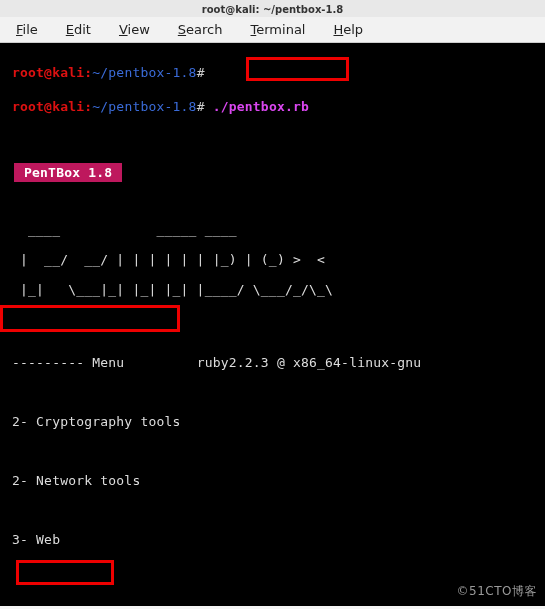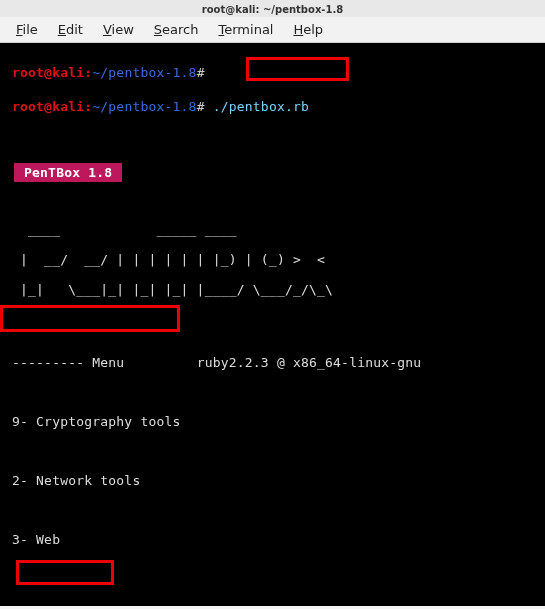--- a/index.html
+++ b/index.html
@@ -16,21 +16,21 @@
     background: #e8e8e8;
     text-align: center;
     padding: 4px 0 2px 0;
     font-family: "DejaVu Sans", sans-serif;
     font-weight: bold;
     font-size: 10px;
     color: #333;
   }
   .menubar {
     display: flex;
-    gap: 0;
+    gap: 8px;
     background: #f2f2f2;
     padding: 3px 6px;
     border-bottom: 1px solid #ccc;
     font-family: "DejaVu Sans", sans-serif;
     font-size: 13px;
   }
   .menubar .menu-item {
     padding: 2px 10px;
     color: #222;
     cursor: default;
@@ -45,21 +45,21 @@
     position: relative;
     line-height: 17px;
     letter-spacing: 0.2px;
     white-space: pre;
   }
   .prompt .user { color: #d11; font-weight: bold; }
   .prompt .host { color: #d11; font-weight: bold; }
   .prompt .punct { color: #d11; font-weight: bold; }
   .prompt .path { color: #3a6bd8; }
   .prompt .hash { color: #ccc; }
-  .cmd { color: #7dd3fc; }
+  .cmd { color: #d946ef; font-weight: bold; }
   .banner {
     display: inline-block;
     background: #be185d;
     color: #fff;
     font-weight: bold;
     padding: 1px 2px;
     margin: 6px 0 4px 2px;
   }
   .ascii {
     color: #ddd;
@@ -107,21 +107,21 @@
 <span class="banner"> PenTBox 1.8 </span>
 <div class="spacer-xs"></div>
 <div class="ascii">
 <div>  ____            _____ ____</div>
 <div> |  __/  __/ | | | | | | |_) | (_) &gt;  &lt;</div>
 <div> |_|   \___|_| |_| |_| |____/ \___/_/\_\</div>
 </div>
 <div class="spacer-sm"></div>
 <div class="menu-line"><span>--------- Menu</span>         <span>ruby2.2.3 @ x86_64-linux-gnu</span></div>
 <div class="spacer-sm"></div>
-<div class="menu-line">9- Cryptography tools</div>
+<div class="menu-line">2- Cryptography tools</div>
 <div class="spacer-sm"></div>
 <div class="menu-line">2- Network tools</div>
 <div class="spacer-sm"></div>
 <div class="menu-line">3- Web</div>
 
 
 
 
 
 
@@ -130,13 +130,14 @@
 
 
 
 
 
 
 <div class="hl-red" style="left:246px; top:14px; width:103px; height:24px;"></div>
 <div class="hl-red" style="left:0px; top:262px; width:180px; height:27px;"></div>
 <div class="hl-red" style="left:16px; top:517px; width:98px; height:25px;"></div>
 
+<div class="watermark">©51CTO博客</div>
 </div>
 
 </body></html>

